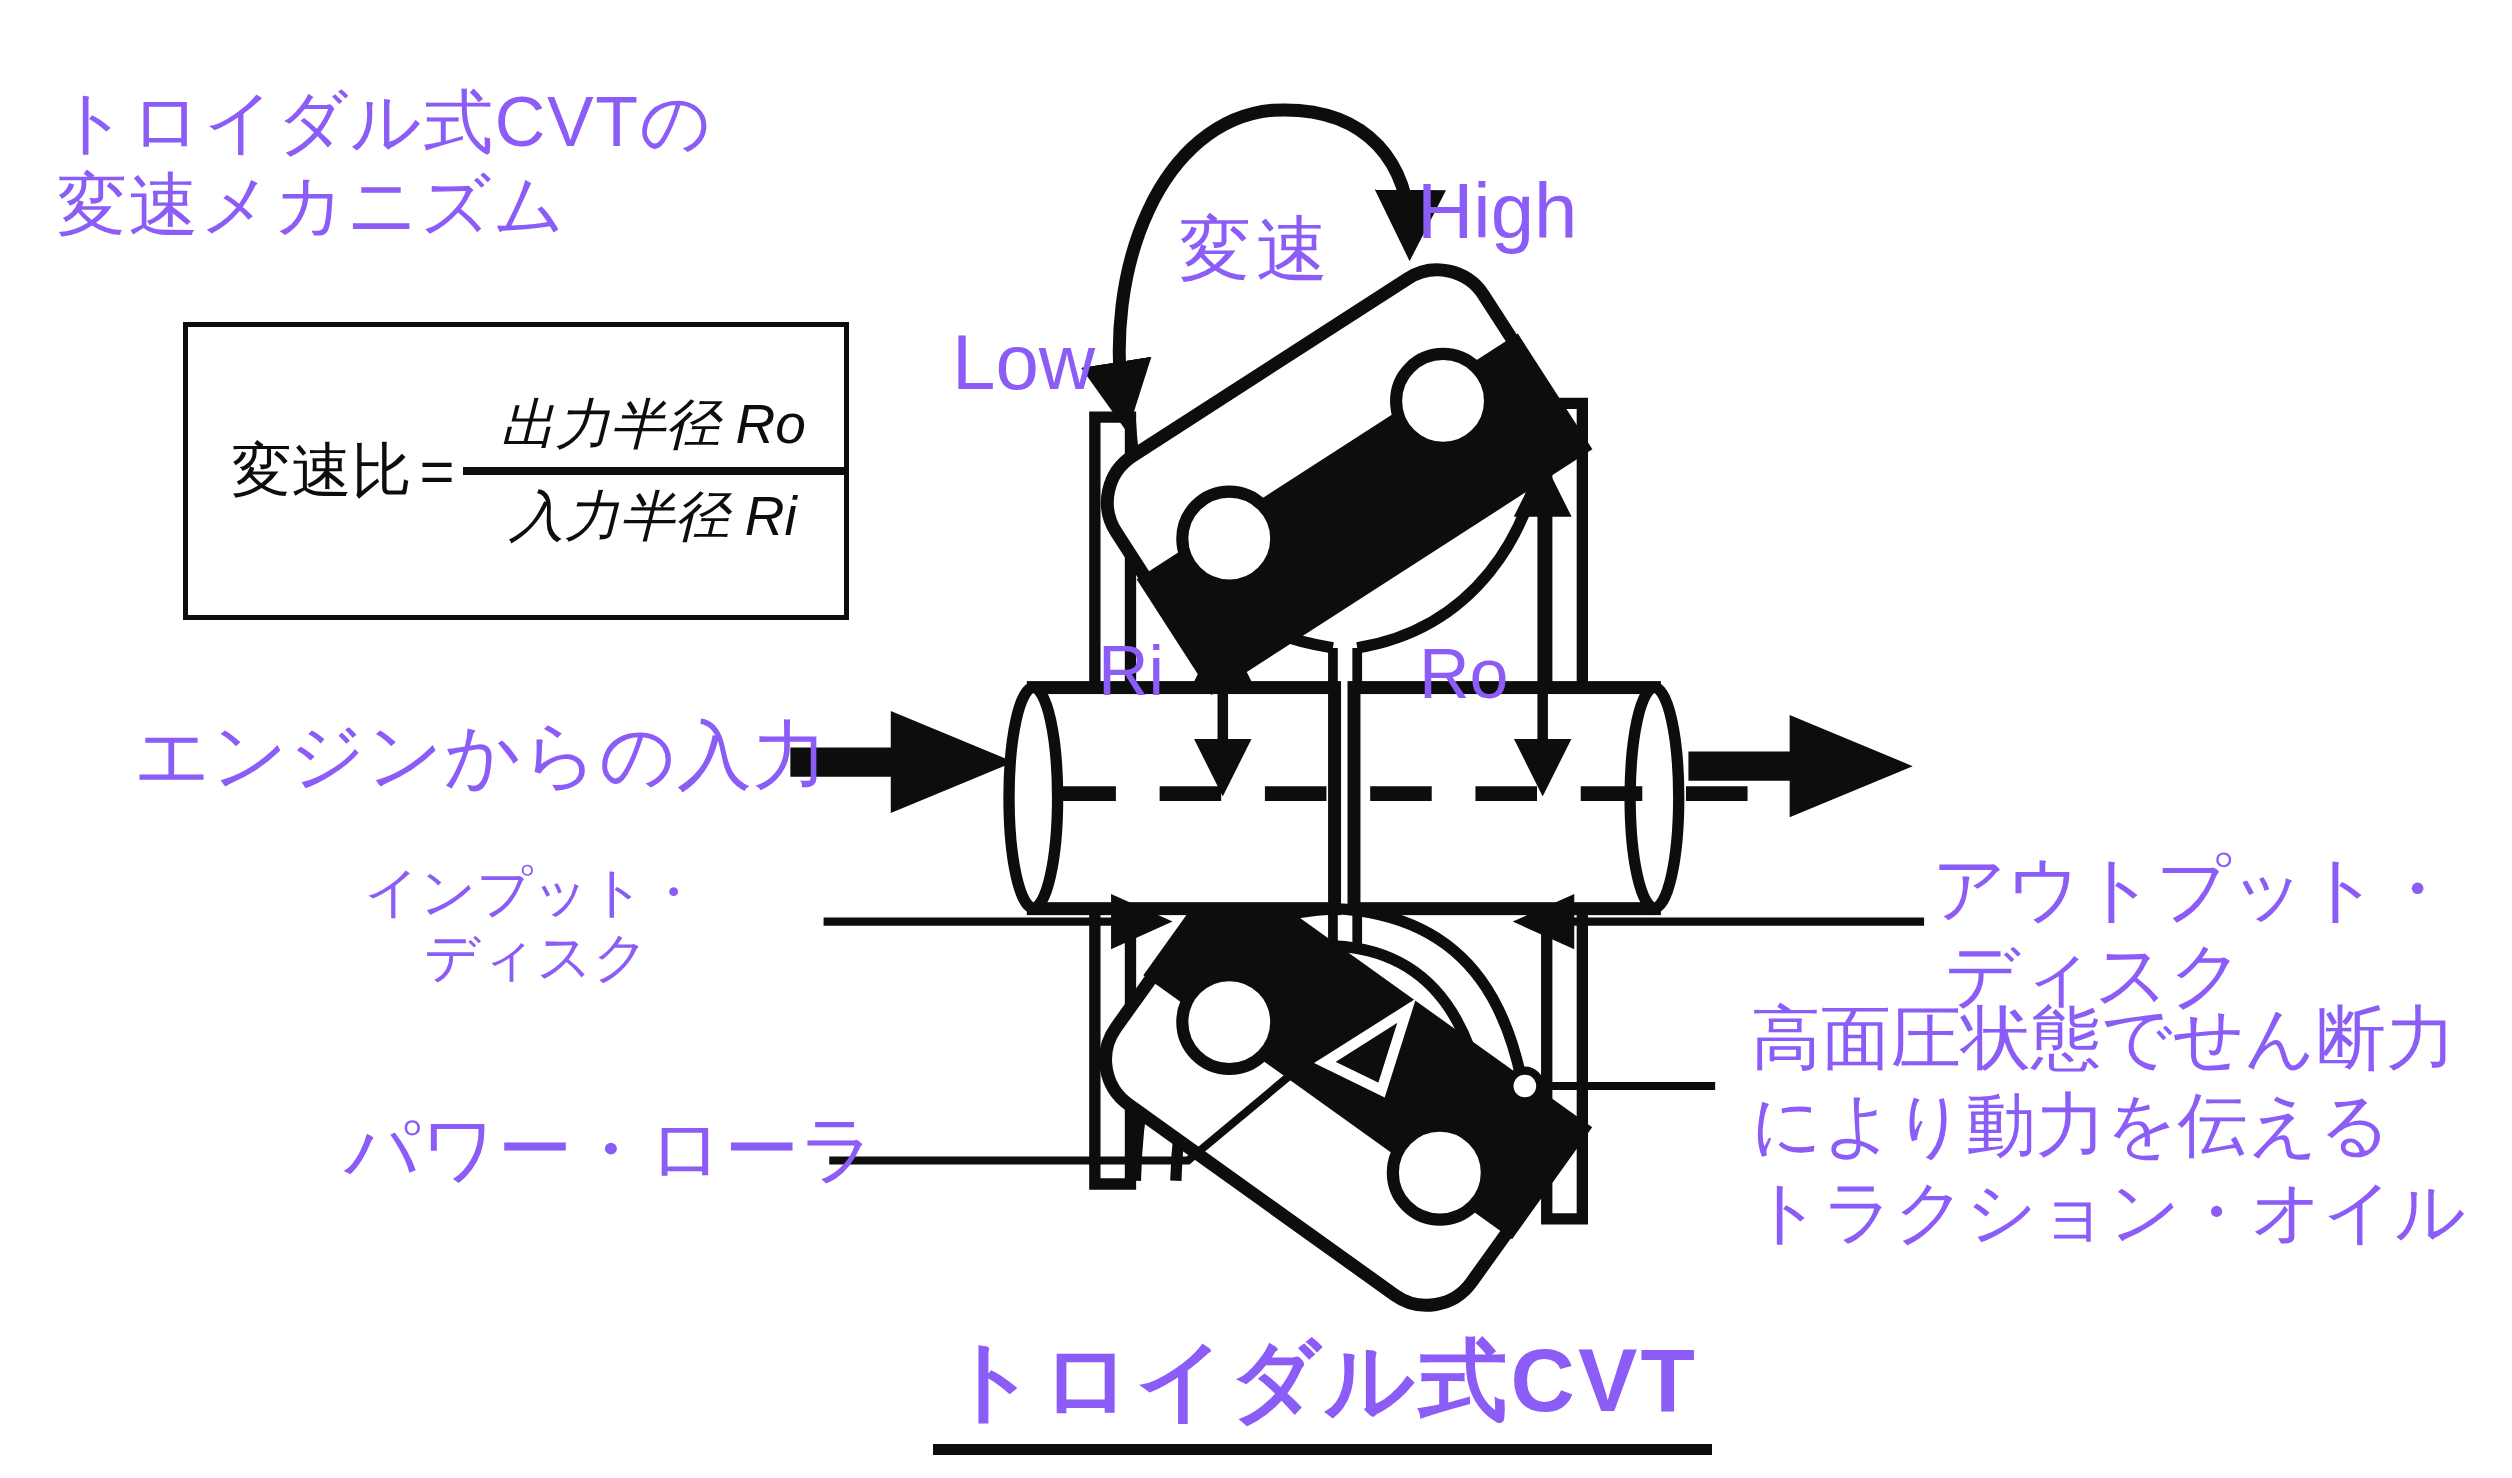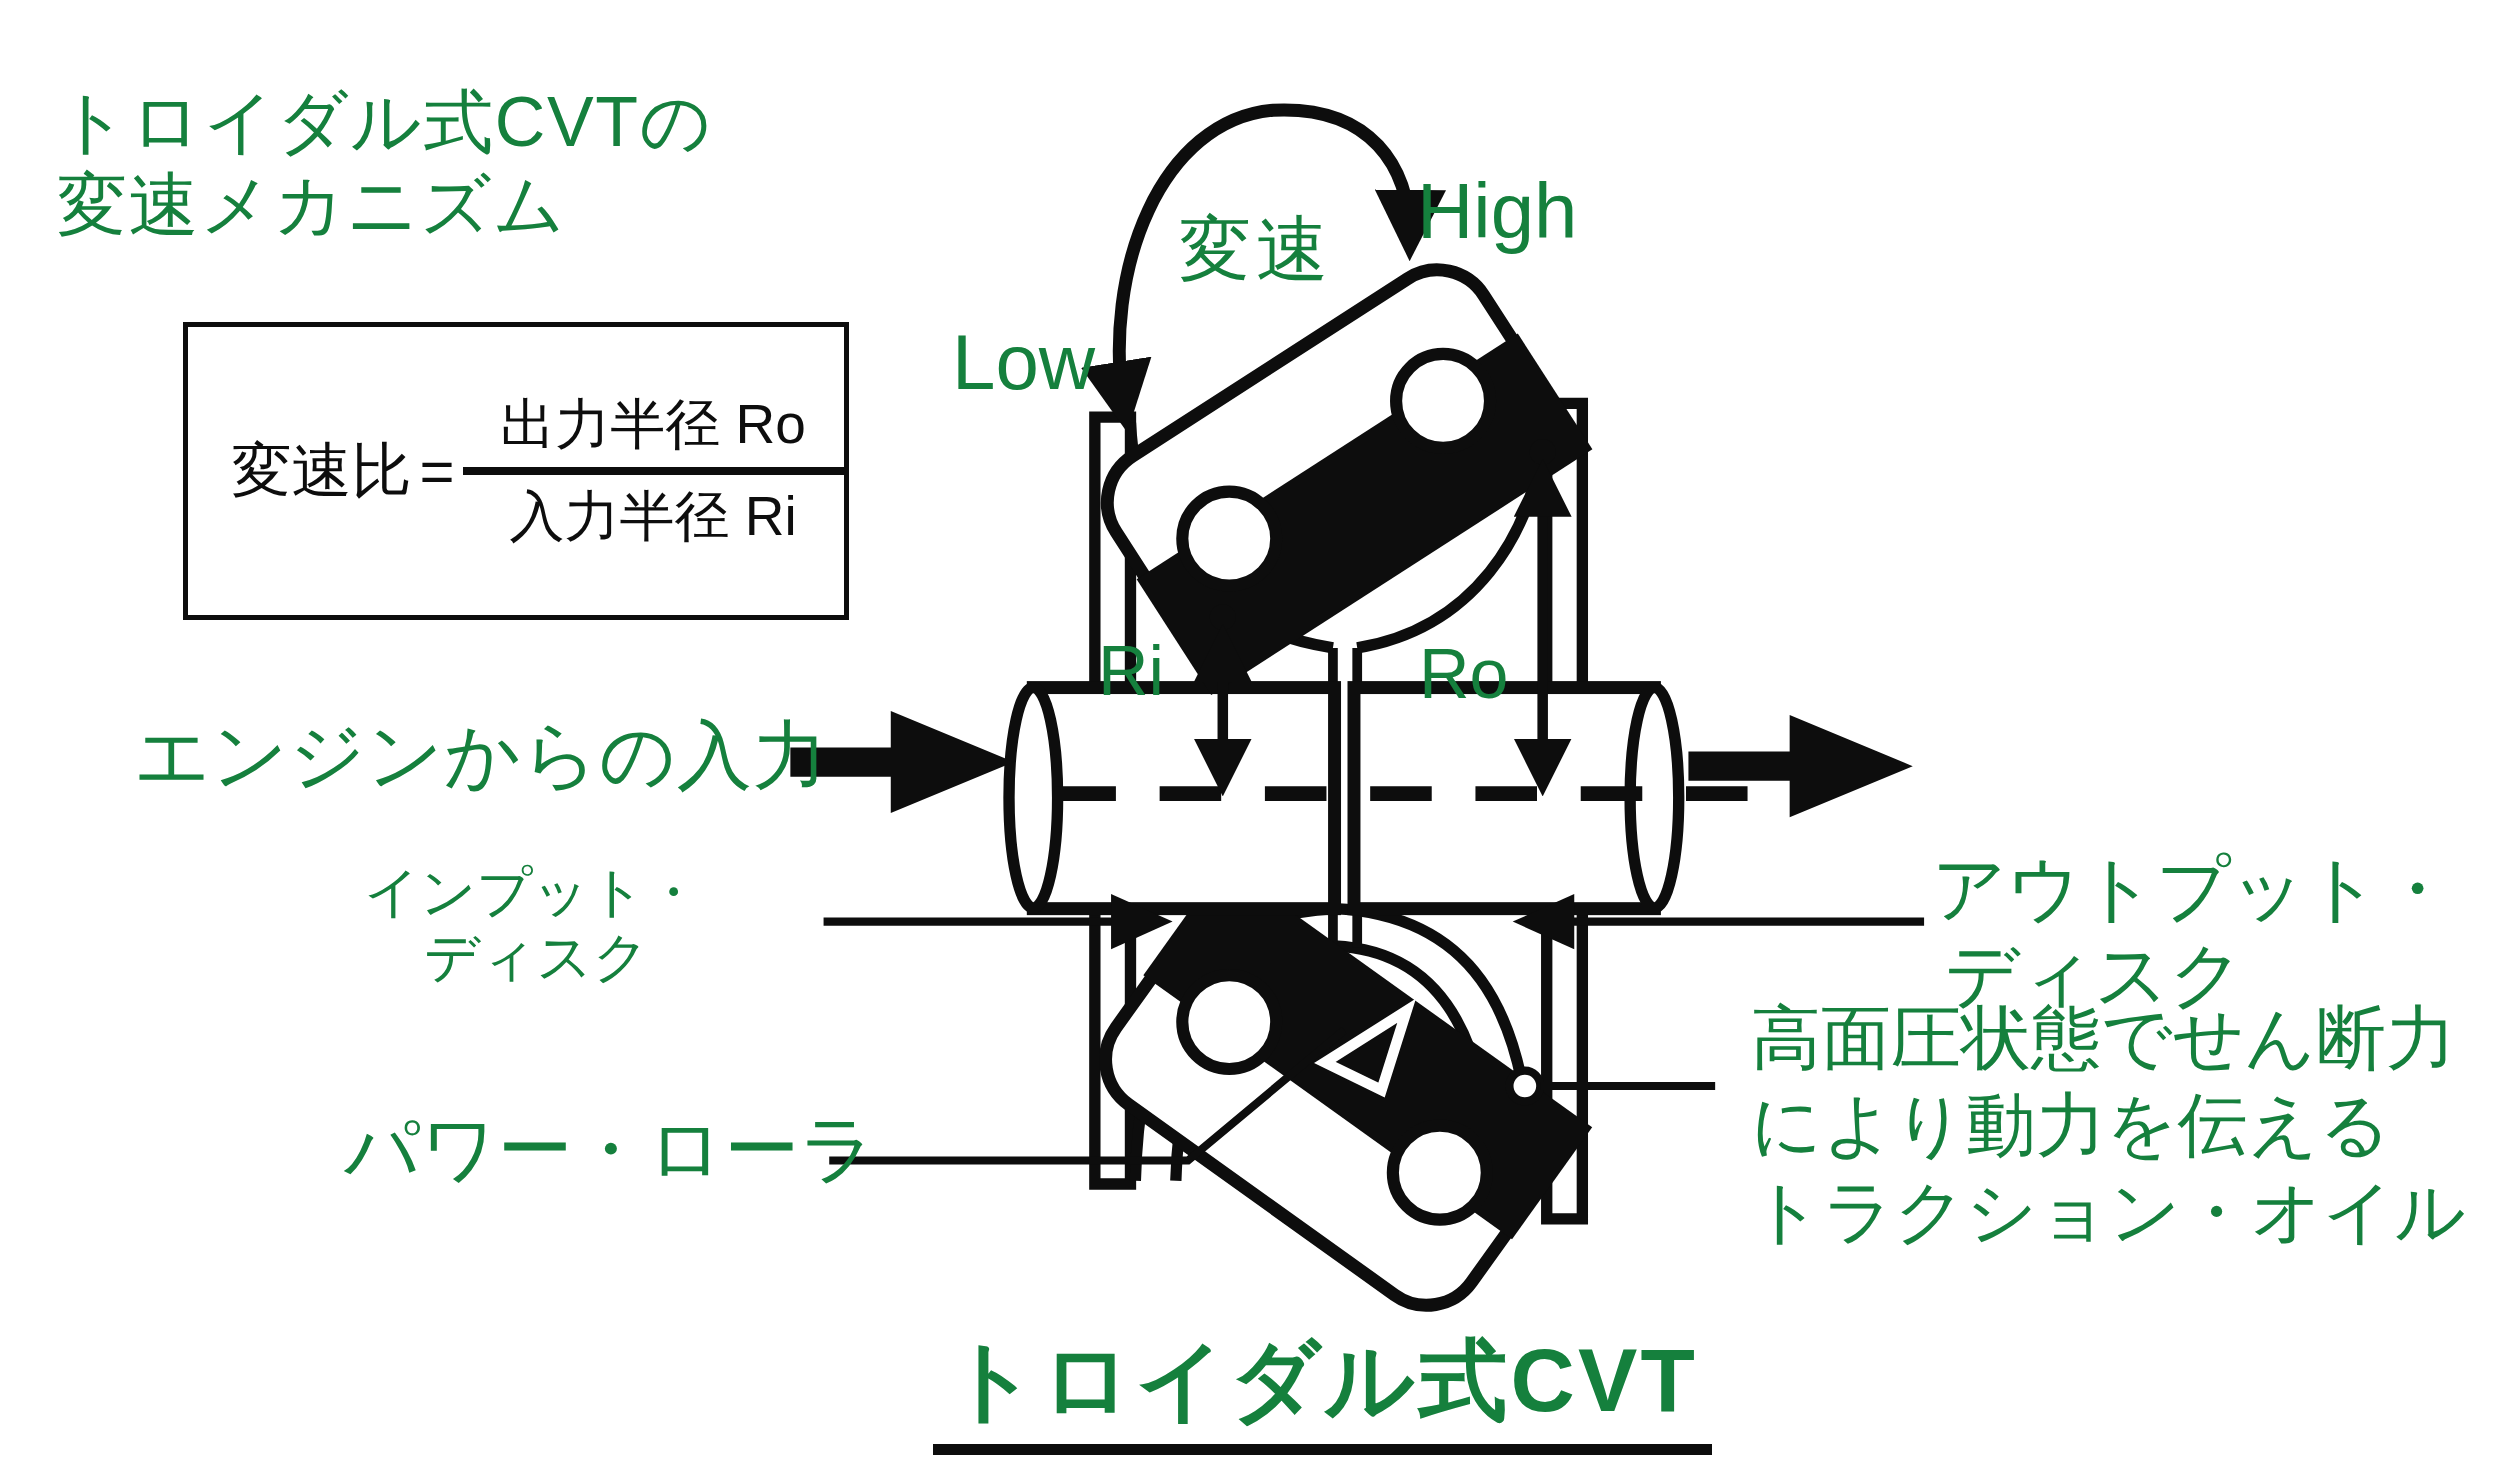--- a/index.html
+++ b/index.html
@@ -5,21 +5,21 @@
   html,body{margin:0;padding:0;background:#ffffff;}
   #stage{
     position:relative;
     width:2512px;height:1478px;
     background:#ffffff;
     font-family:"Liberation Sans","DejaVu Sans",sans-serif;
     color:#0d0d0d;
     overflow:hidden;
   }
   #diagram-svg{position:absolute;left:0;top:0;width:2512px;height:1478px;}
-  .lbl{position:absolute;white-space:pre;line-height:1.18;color:#15803d;}
+  .lbl{position:absolute;white-space:pre;line-height:1.18;color:#8b5cf6;}
   .caption{left:57px;top:81px;font-size:70px;letter-spacing:1.6px;}
   .low{left:952px;top:316px;font-size:78px;}
   .shift{left:1179px;top:207px;font-size:72px;letter-spacing:4.9px;}
   .high{left:1417px;top:165px;font-size:78px;}
   .ri{left:1098px;top:630px;font-size:70px;}
   .ro{left:1419px;top:633px;font-size:70px;}
   .engine{left:134px;top:711px;font-size:75px;letter-spacing:0.8px;}
   .tire{left:1919px;top:713px;font-size:75px;letter-spacing:0.8px;}
   .inputdisk{left:364px;top:860px;font-size:55px;}
   .inputdisk .l2{padding-left:60px;}
@@ -35,21 +35,21 @@
   }
   
   .formula-box{
     position:absolute;left:183px;top:322px;width:666px;height:298px;
     border:5.7px solid #0d0d0d;box-sizing:border-box;
     display:flex;align-items:center;justify-content:center;gap:8px;
   }
   .formula-lhs{font-size:60px;margin-left:43px;}
   .formula-eq{font-size:60px;}
   .frac{display:flex;flex-direction:column;align-items:center;min-width:381px;}
-  .frac .num,.frac .den{font-size:55px;padding:4.9px 8px;white-space:pre;}
+  .frac .num,.frac .den{font-size:55px;padding:4.9px 8px;white-space:pre;font-style:italic;}
   .frac .bar{height:7.3px;background:#0d0d0d;width:100%;}
 </style>
 </head>
 <body>
 
 <div id="stage">
 
   <svg id="diagram-svg" viewBox="0 0 3102 1825" xmlns="http://www.w3.org/2000/svg">
     <defs>
       <marker id="ah" viewBox="0 0 10 10" refX="7" refY="5" markerWidth="5.5" markerHeight="5.5" orient="auto-start-reverse">

